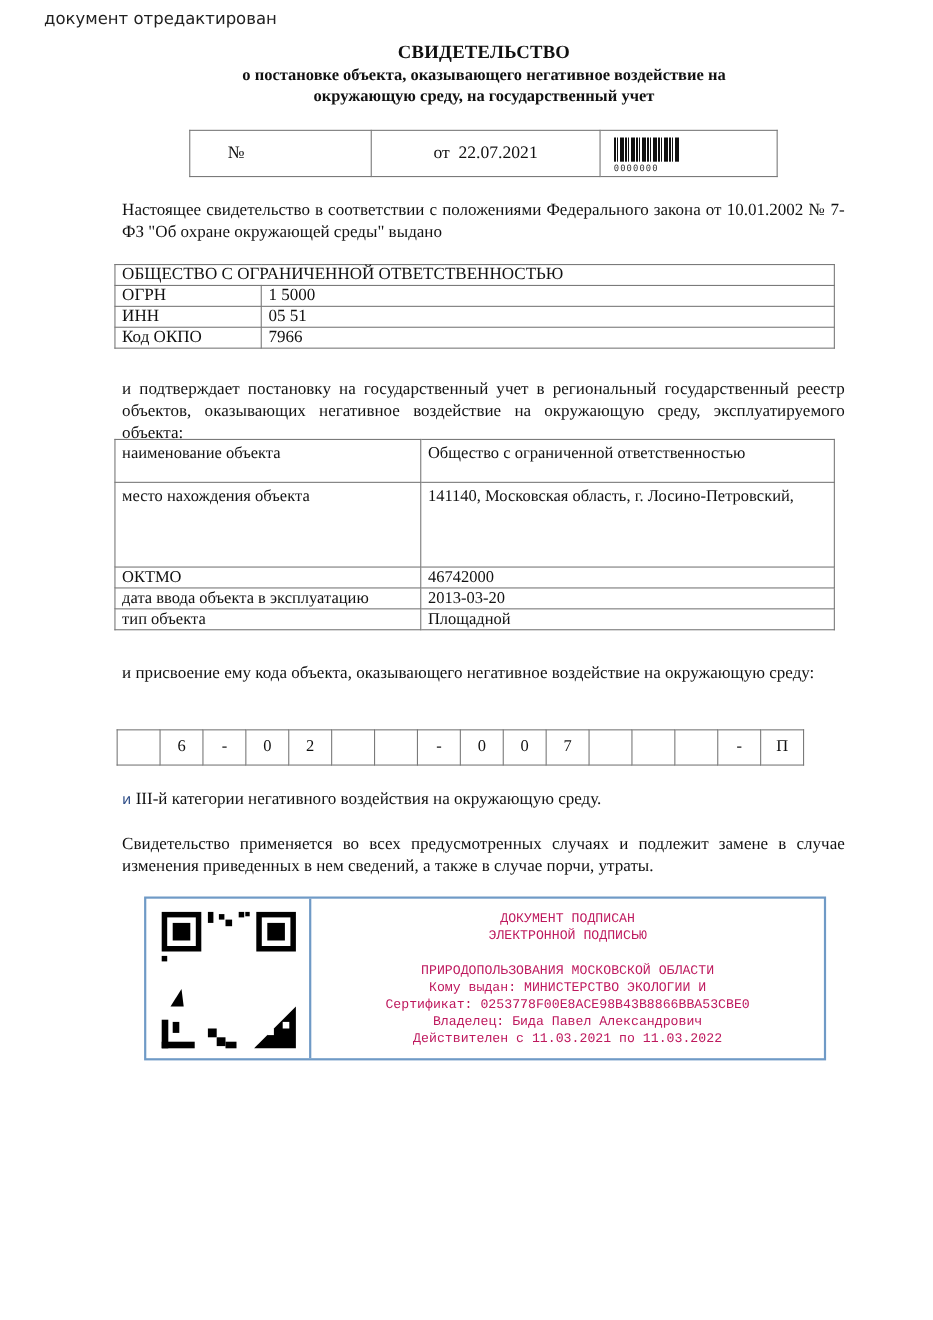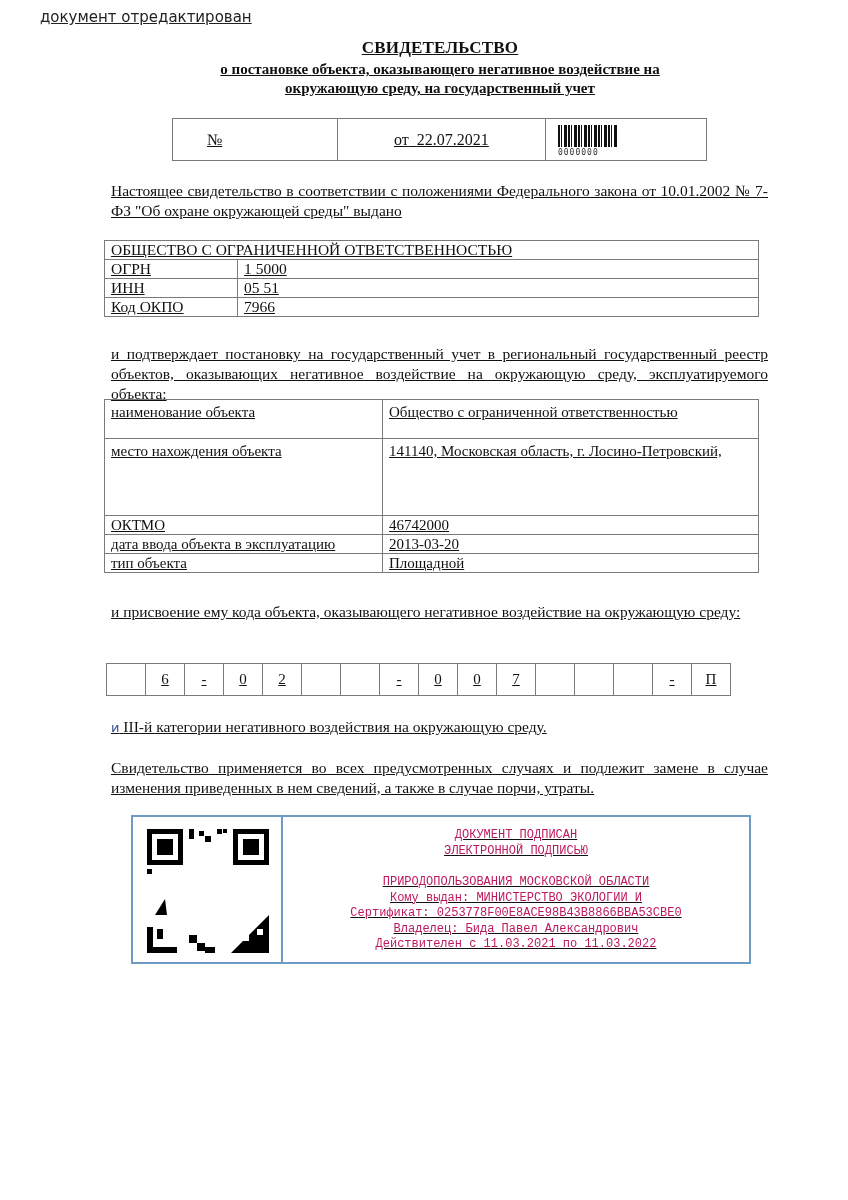--- a/index.html
+++ b/index.html
@@ -1,18 +1,18 @@
 <!DOCTYPE html>
 <html><head>
 <meta charset="utf-8">
 <style>
   html, body { margin: 0; padding: 0; background: #ffffff; }
   body { width: 848px; height: 1200px; position: relative; overflow: hidden;
          font-family: "Liberation Serif", "DejaVu Serif", serif; color: #111; }
-  .abs { position: absolute; text-decoration: underline; }
+  .abs { position: absolute; }
   .note { left: 40px; top: 8px; font-family: "DejaVu Sans", "Liberation Sans", sans-serif;
           font-size: 15px; color: #222; }
   .title { left: 0; width: 880px; text-align: center; font-weight: bold; }
   .t1 { top: 38px; font-size: 17px; letter-spacing: 0.2px; }
   .t2 { top: 61px; font-size: 15px; }
   .t3 { top: 80px; font-size: 15px; }
 
   table { border-collapse: collapse; }
   td { border: 1.5px solid #7a7a7a; padding: 0 6px; vertical-align: top; }
 

